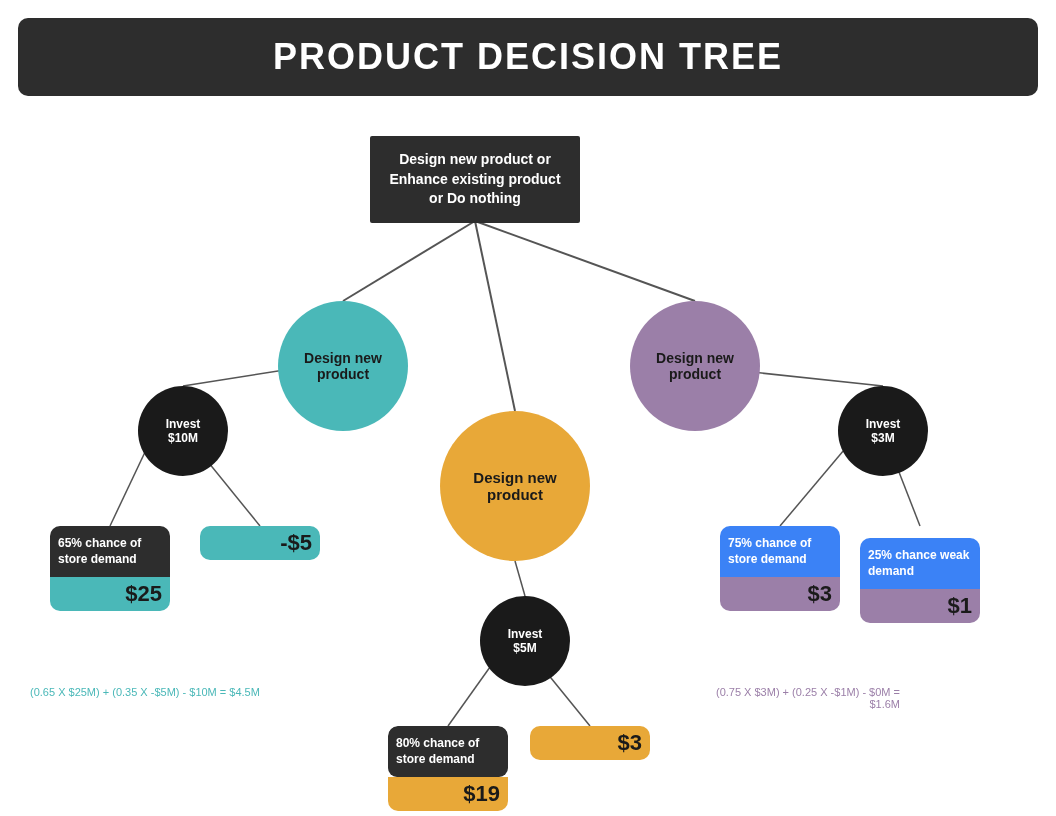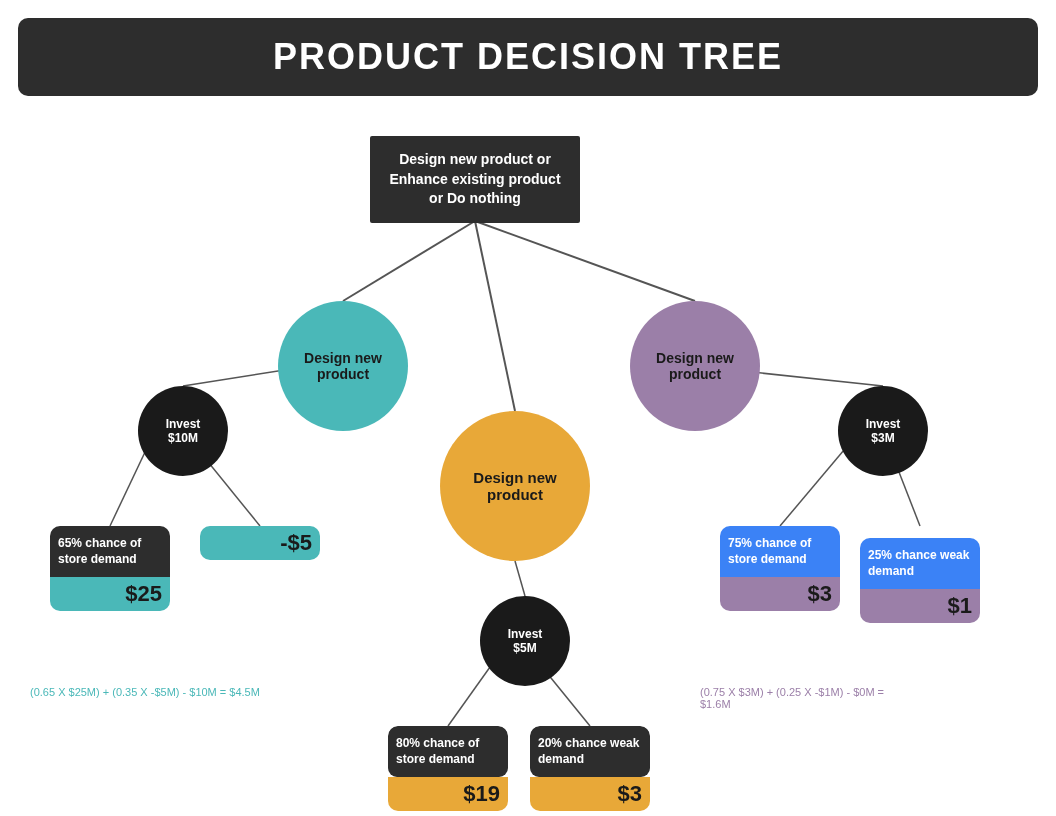--- a/index.html
+++ b/index.html
@@ -222,21 +222,21 @@
     }
     .card-purple-right {
       left: 860px;
       top: 432px;
     }
 
     
     .formula {
       position: absolute;
       font-size: 11px;
-      text-align: left;
+      text-align: right;
     }
     .formula-teal {
       color: #4ab8b8;
       left: 30px;
       top: 580px;
     }
     .formula-purple {
       color: #9b7fa8;
       left: 700px;
       top: 580px;
@@ -335,23 +335,20 @@
   <div class="demand-card orange-card card-orange-left">
     <div class="top-part">
       <strong>80% chance of store demand</strong>
     </div>
     <div class="bottom-part">
       <span>$19</span>
     </div>
   </div>
 
   <div class="demand-card orange-card card-orange-right">
-    <div class="top-part">
-      <strong>20% chance weak demand</strong>
-    </div>
     <div class="bottom-part">
       <span>$3</span>
     </div>
   </div>
 
   <div class="demand-card purple-card card-purple-left">
     <div class="top-part">
       <strong>75% chance of store demand</strong>
     </div>
     <div class="bottom-part">

